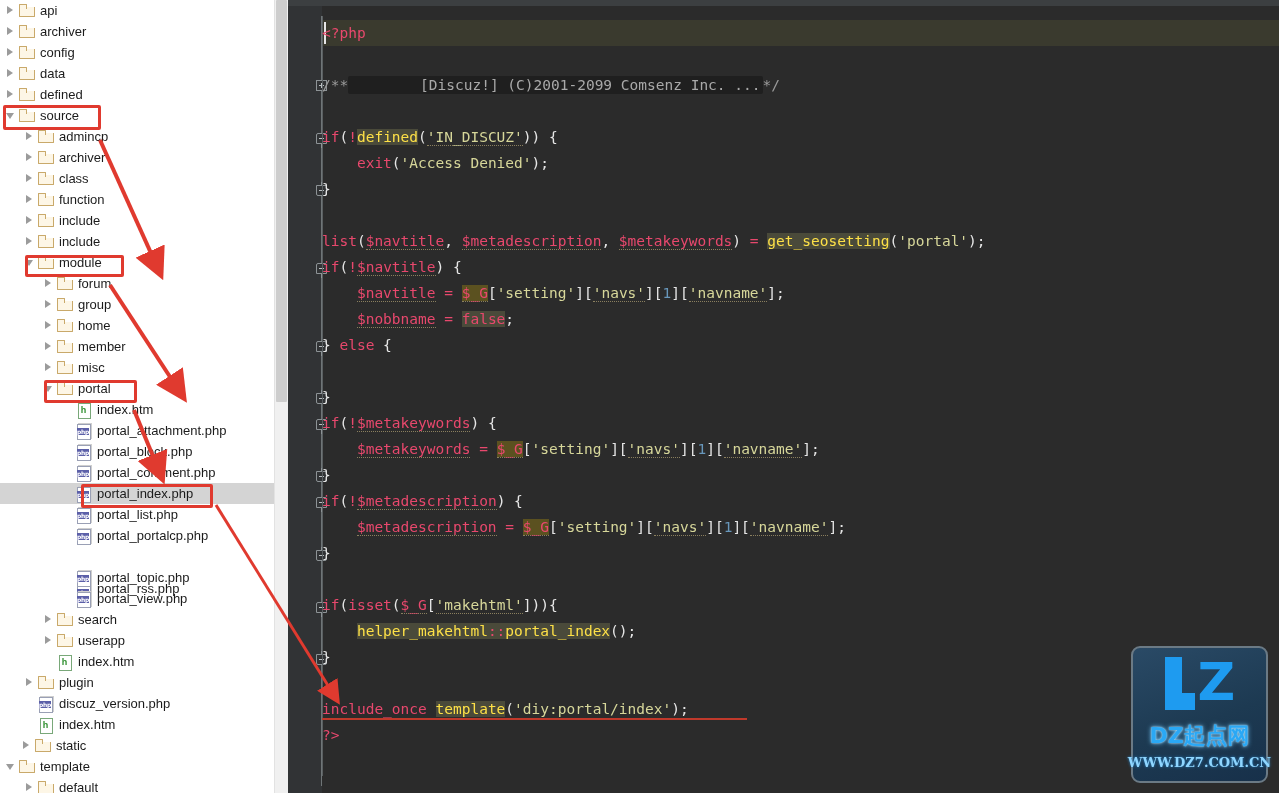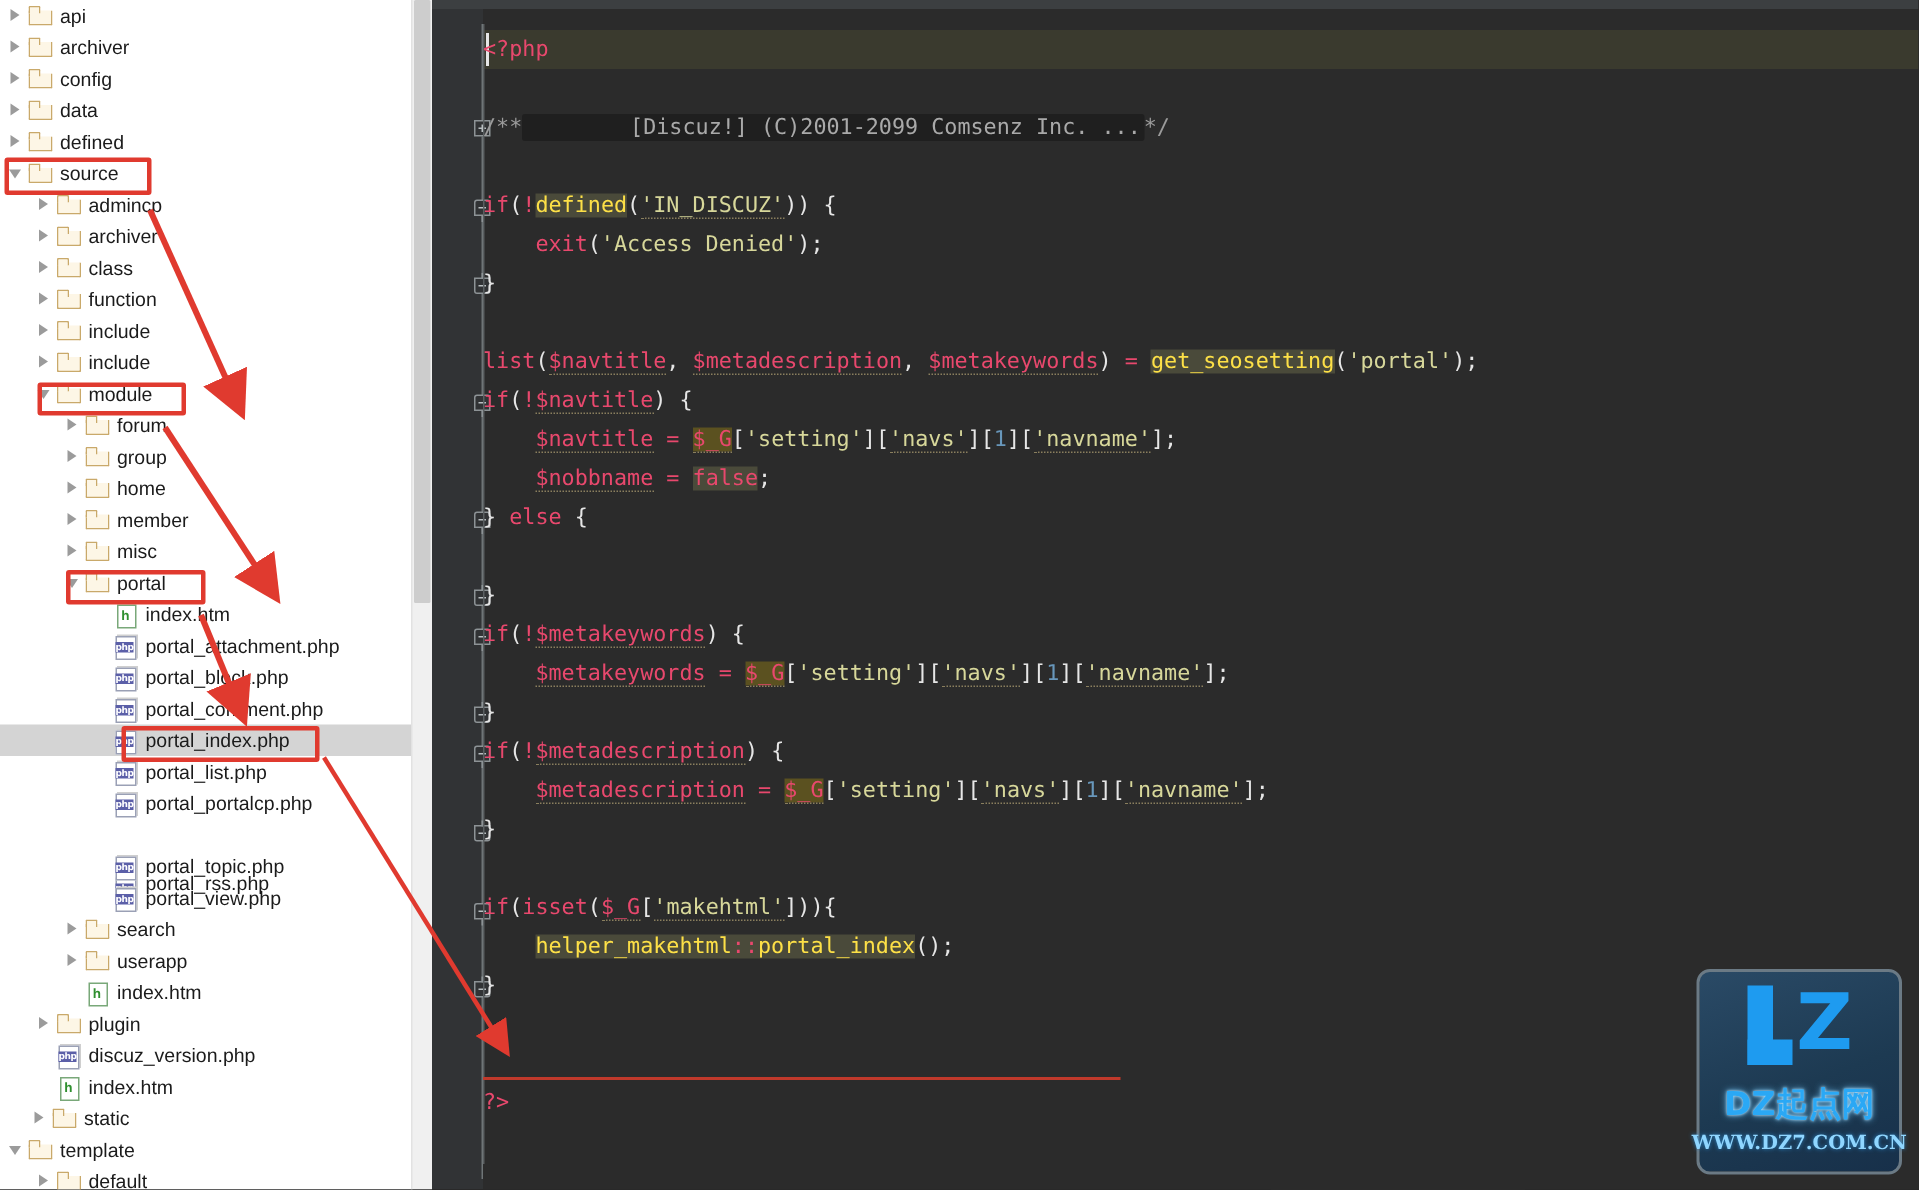--- a/index.html
+++ b/index.html
@@ -498,20 +498,21 @@
       <div class="ln" style="top:508px;"><span class="pun">    </span><span class="varu">$metadescription</span><span class="pun"> </span><span class="op">= </span><span class="hl"><span class="varu">$_G</span></span><span class="pun">[</span><span class="str">'setting'</span><span class="pun">][</span><span class="str wavy">'navs'</span><span class="pun">][</span><span class="num">1</span><span class="pun">][</span><span class="str wavy">'navname'</span><span class="pun">];</span></div>
 
       <div class="ln" style="top:534px;"><span class="pun">}</span></div>
 
       <div class="ln" style="top:586px;"><span class="op">if</span><span class="pun">(</span><span class="op">isset</span><span class="pun">(</span><span class="varu">$_G</span><span class="pun">[</span><span class="str wavy">'makehtml'</span><span class="pun">])){</span></div>
 
       <div class="ln" style="top:612px;"><span class="pun">    </span><span class="hl2"><span class="fn">helper_makehtml</span><span class="op">::</span><span class="fn">portal_index</span></span><span class="pun">();</span></div>
 
       <div class="ln" style="top:638px;"><span class="pun">}</span></div>
 
+      <div class="ln" style="top:690px;"><span class="op">include_once</span><span class="pun"> </span><span class="hl2"><span class="fn">template</span></span><span class="pun">(</span><span class="str">'diy:portal/index'</span><span class="pun">);</span></div>
 
       <div class="ln" style="top:716px;"><span class="php">?&gt;</span></div>
 
       <div class="redline" style="left:0px;top:712px;width:425px;"></div>
     </div>
   </div>
 
   <svg id="overlay" viewBox="0 0 1279 793" width="1279" height="793">
     <defs>
       <marker id="ah" markerWidth="8" markerHeight="8" refX="3" refY="4" orient="auto">

